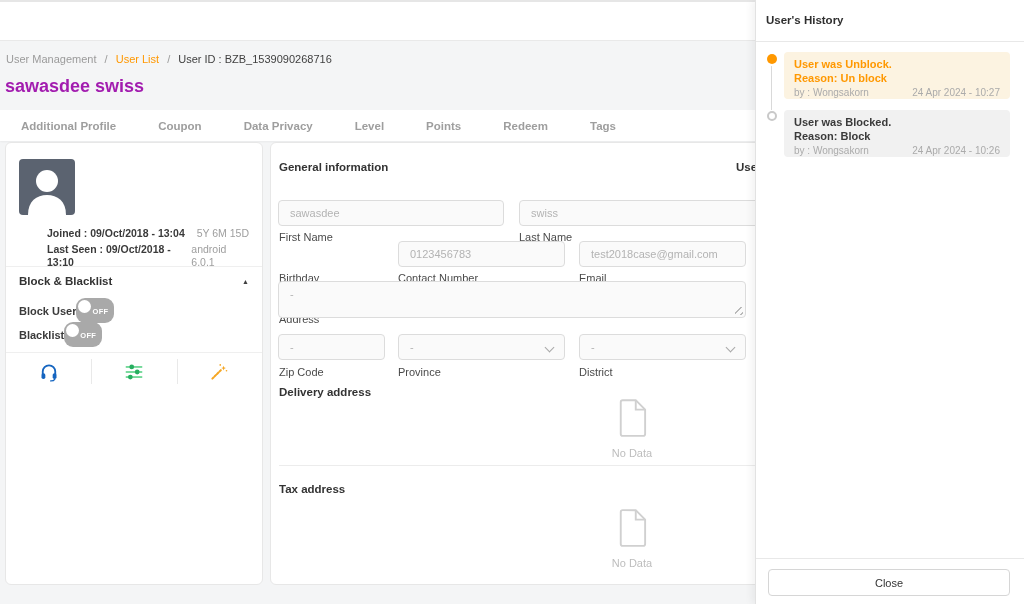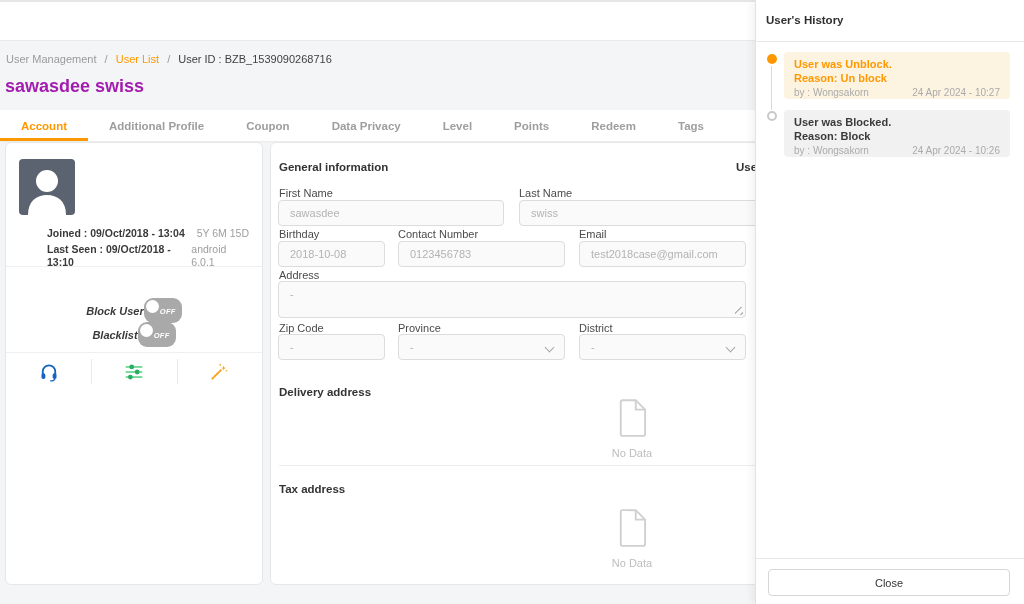--- a/index.html
+++ b/index.html
@@ -36,32 +36,32 @@
   .profile-card { left:5px; top:142px; width:258px; height:443px; }
   .form-card { left:270px; top:142px; width:740px; height:443px; }
   
   .avatar { position:absolute; left:13px; top:16px; width:56px; height:56px; border-radius:4px; background:#5b6370; overflow:hidden; }
   .meta-row { position:absolute; left:13px; right:13px; display:flex; justify-content:space-between; font-size:10.5px; line-height:13px;margin-left:28px; }
   .meta-label { font-weight:700; color:#3a3a3a; }
   .meta-value { color:#9e9e9e; }
   .hdiv { position:absolute; left:0; right:0; border-top:1px solid #efefef; }
   .block-head { position:absolute; left:13px; right:13px; top:132px; display:flex; justify-content:space-between; align-items:center; font-size:11.5px; font-weight:700; color:#333; }
   .caret-up { font-size:7px; color:#3f3f3f; cursor:pointer; }
-  .toggle-row { position:absolute; left:13px; right:13px; display:flex; justify-content:center; align-items:center;font-style:italic; }
+  .toggle-row { position:absolute; left:13px; right:13px; display:flex; justify-content:flex-start; align-items:center; }
   .toggle-label { font-size:11px; font-weight:700; color:#3a3a3a; }
   .toggle { position:relative; width:38px; height:25px; background:#a9a9a9; border-radius:9px; cursor:pointer; }
   .toggle .knob { position:absolute; left:2px; top:2px; width:13px; height:13px; border-radius:50%; background:#fff; }
   .toggle .state { position:absolute; right:6px; top:50%; transform:translateY(-50%); font-size:7.5px; font-weight:700; color:#fff; letter-spacing:.3px; }
   .icon-row { position:absolute; left:0; right:0; top:209px; height:39px; display:flex; }
   .icon-cell { flex:1; display:flex; align-items:center; justify-content:center; position:relative; cursor:pointer; }
   .icon-cell + .icon-cell::before { content:""; position:absolute; left:0; top:7px; bottom:7px; width:1px; background:#e9e9e9; }
   
   .section-title { position:absolute; font-size:11.5px; font-weight:700; color:#333; }
   .history-link { position:absolute; left:465px; top:18px; font-size:11.5px; font-weight:700; color:#333; cursor:pointer; white-space:nowrap; }
-  .f-label { position:absolute; font-size:11px; color:#4a4a4a; }
+  .f-label { position:absolute; font-size:11px; color:#4a4a4a;margin-top:44px; }
   .inp {
     position:absolute; height:26px; background:#fafafa; border:1px solid #dcdcdc;
     border-radius:4px; font-family:"Liberation Sans",sans-serif; font-size:11px;
     color:#b3b3b3; padding:0 11px; outline:none;
   }
   textarea.inp { height:37px; padding:6px 11px; resize:none; }
   .resize-grip { position:absolute; width:9px; height:9px; overflow:hidden; pointer-events:none; }
   .resize-grip::before { content:""; position:absolute; right:1px; bottom:1px; width:10px; height:10px;
     background:repeating-linear-gradient(135deg, transparent 0 2px, #b9b9b9 2px 3px, transparent 3px 5px); }
   .sel { display:flex; align-items:center; cursor:pointer; }
@@ -100,21 +100,20 @@
   <span>User Management</span>
   <span class="sep">/</span>
   <span class="crumb-link">User List</span>
   <span class="sep">/</span>
   <span class="crumb-current">User ID : BZB_1539090268716</span>
 </div>
 
 <div class="page-title">sawasdee swiss</div>
 
 <div class="tabbar">
-  <div class="tab active">Account</div>
   <div class="tab">Additional Profile</div>
   <div class="tab">Coupon</div>
   <div class="tab">Data Privacy</div>
   <div class="tab">Level</div>
   <div class="tab">Points</div>
   <div class="tab">Redeem</div>
   <div class="tab">Tags</div>
 </div>
 
 <div class="card profile-card">
@@ -126,20 +125,24 @@
   </div>
   <div class="meta-row" style="top:84px">
     <span class="meta-label">Joined : 09/Oct/2018 - 13:04</span>
     <span class="meta-value">5Y 6M 15D</span>
   </div>
   <div class="meta-row" style="top:100px">
     <span class="meta-label">Last Seen : 09/Oct/2018 - 13:10</span>
     <span class="meta-value">android 6.0.1</span>
   </div>
   <div class="hdiv" style="top:123px"></div>
+  <div class="block-head">
+    <span>Block &amp; Blacklist</span>
+    <span class="caret-up">▲</span>
+  </div>
   <div class="toggle-row" style="top:155px">
     <span class="toggle-label">Block User</span>
     <div class="toggle">
       <span class="knob"></span>
       <span class="state">OFF</span>
     </div>
   </div>
   <div class="toggle-row" style="top:179px">
     <span class="toggle-label">Blacklist</span>
     <div class="toggle">
@@ -181,21 +184,20 @@
 <div class="card form-card">
   <div class="section-title" style="left:8px; top:18px">General information</div>
   <div class="history-link">User's History</div>
 
   <div class="f-label" style="left:8px; top:44px">First Name</div>
   <input class="inp" style="left: 7px; top: 57px; width: 226px;" value="sawasdee">
   <div class="f-label" style="left:248px; top:44px">Last Name</div>
   <input class="inp" style="left: 248px; top: 57px; width: 267px;" value="swiss">
 
   <div class="f-label" style="left:8px; top:85px">Birthday</div>
-  <input class="inp" style="left: 7px; top: 98px; width: 107px;" value="2018-10-08">
   <div class="f-label" style="left:127px; top:85px">Contact Number</div>
   <input class="inp" style="left: 127px; top: 98px; width: 167px;" value="0123456783">
   <div class="f-label" style="left:308px; top:85px">Email</div>
   <input class="inp" style="left: 308px; top: 98px; width: 167px;" value="test2018case@gmail.com">
 
   <div class="f-label" style="left:8px; top:126px">Address</div>
   <textarea class="inp" style="left: 7px; top: 138px; width: 468px;">-</textarea>
   <div class="resize-grip" style="left:464px; top:164px"></div>
 
   <div class="f-label" style="left:8px; top:179px">Zip Code</div>

